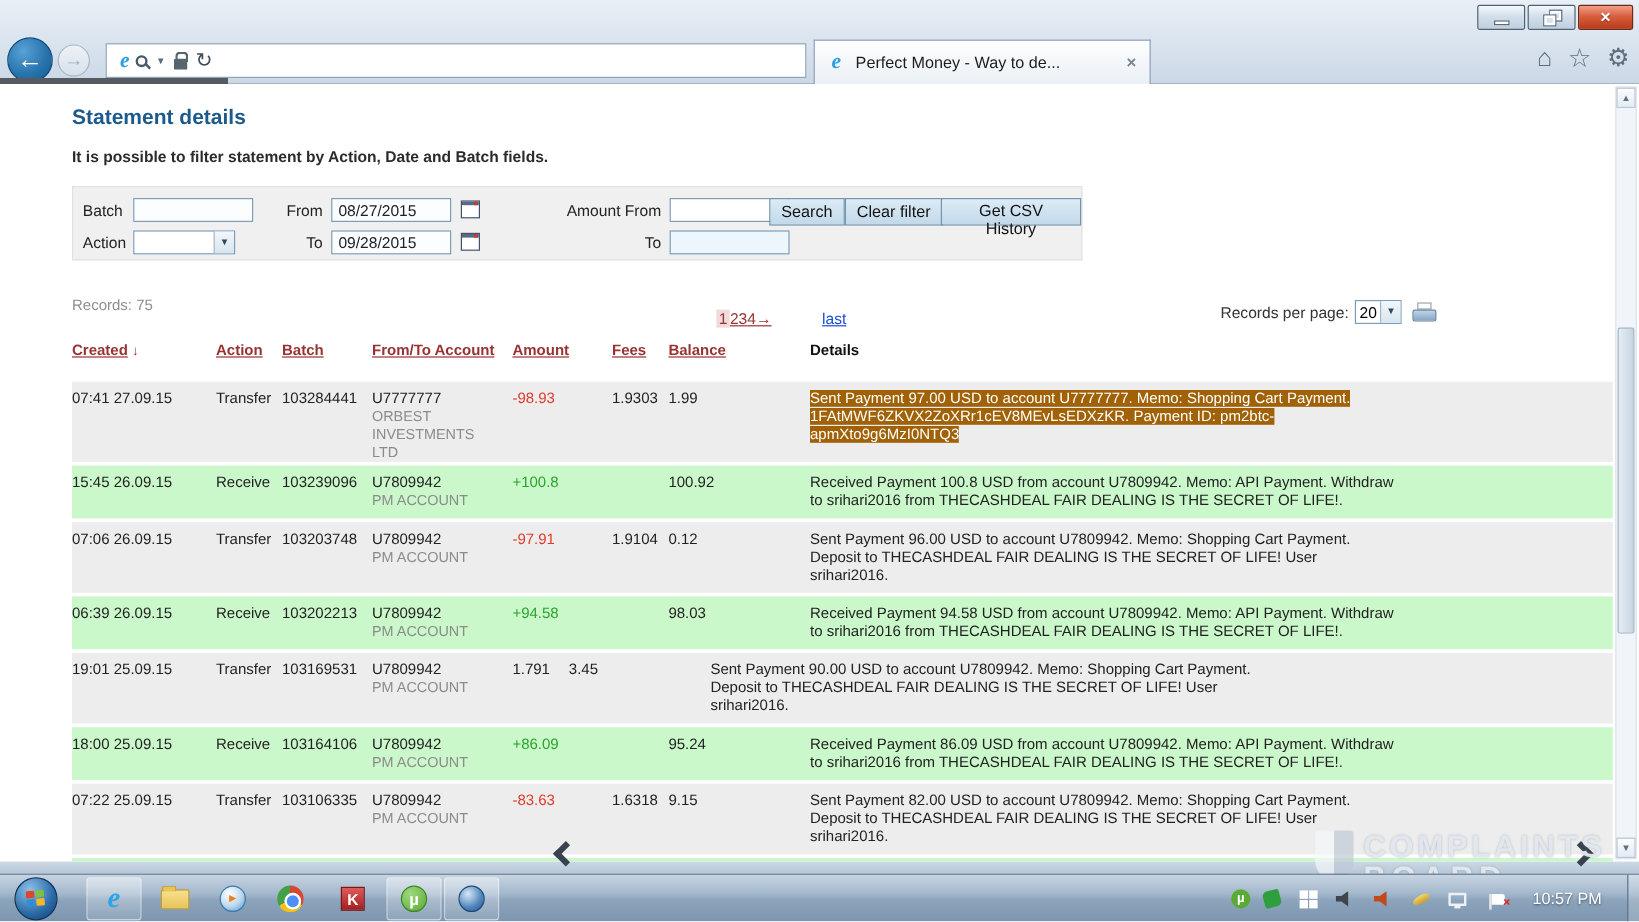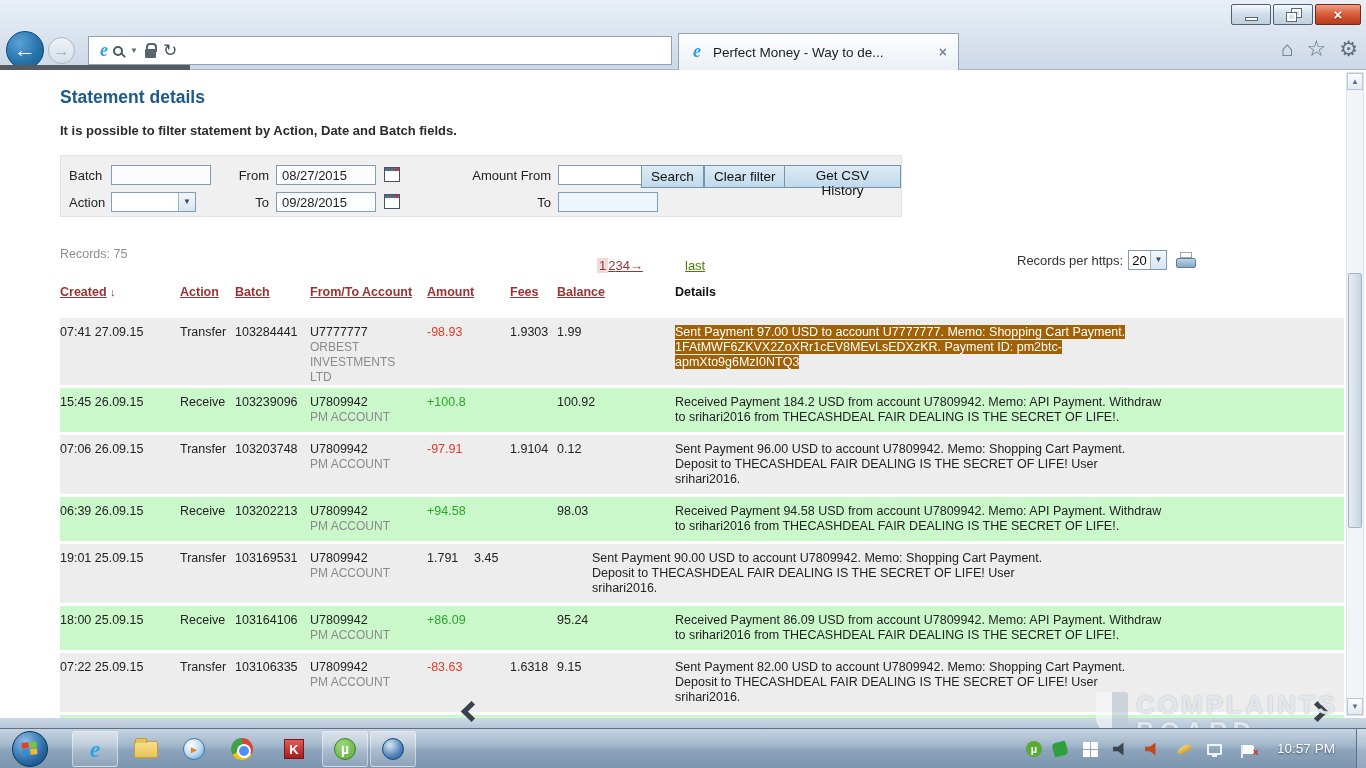--- a/index.html
+++ b/index.html
@@ -71,21 +71,21 @@
   .cal-ico { position:absolute; width:16px; height:15px; background:#fff; border:1px solid #44536b; }
   .cal-ico:before { content:""; position:absolute; left:0; top:0; right:0; height:3px; background:#5a6a85; }
   .cal-ico:after { content:""; position:absolute; right:1px; top:0; width:3px; height:3px; background:#c23b2e; }
   .btn { position:absolute; height:23px; border:1px solid #7396ad; background:linear-gradient(#dcebf6,#c2d9ea);
     font-size:13.5px; color:#111; padding:2px 9px; font-family:"Liberation Sans",sans-serif; }
 
   .records { position:absolute; left:60px; top:177px; font-size:12.5px; color:#8e8e8e; }
   .pagination { position:absolute; left:597px; top:188px; font-size:13px; display:flex; }
   .page-link { color:#993333; text-decoration:underline; }
   .page-link.current { background:#f0dada; text-decoration:none; padding:0 2px; }
-  .last-link { position:absolute; left:685px; top:188px; font-size:13px; color:#4d7c0f; text-decoration:underline; }
+  .last-link { position:absolute; left:685px; top:188px; font-size:13px; color:#1d4ed8; text-decoration:underline; }
   .rpp { position:absolute; left:1017px; top:180px; display:flex; align-items:center; }
   .rpp-label { font-size:13px; color:#333; }
   .rpp-select { position:relative; margin-left:5px; width:39px; height:20px; border:1px solid #7f9db9; background:#fff; display:flex; }
   .rpp-select .sel-val { flex:1; font-size:13px; padding:2px 3px; }
   .printer { position:relative; margin-left:9px; width:20px; height:16px; }
   .printer .p-paper { position:absolute; left:4px; top:0; width:12px; height:6px; background:#fdfdfd; border:1px solid #9aa7b2; }
   .printer .p-body { position:absolute; left:0; bottom:0; width:20px; height:10px; border-radius:2px;
     background:linear-gradient(#bdd3e6,#86a7c4); border:1px solid #61809c; }
 
   
@@ -256,21 +256,21 @@
     <div class="pagination">
         <span class="page-link current">1</span>
         <span class="page-link">2</span>
         <span class="page-link">3</span>
         <span class="page-link">4</span>
         <span class="page-link">→</span>
       </div>
     <span class="last-link">last</span>
 
     <div class="rpp">
-      <span class="rpp-label">Records per https:</span>
+      <span class="rpp-label">Records per page:</span>
       <div class="rpp-select">
         <span class="sel-val">20</span>
         <span class="sel-arrow">▼</span>
       </div>
       <span class="printer">
           <span class="p-paper"></span>
           <span class="p-body"></span>
         </span>
     </div>
 
@@ -305,21 +305,21 @@
           <div class="c-created">15:45 26.09.15</div>
           <div class="c-action">Receive</div>
           <div class="c-batch">103239096</div>
           <div class="c-account">
             <div class="acc-num">U7809942</div>
             <div class="acc-name">PM ACCOUNT</div>
           </div>
           <div class="c-amount pos">+100.8</div>
           <div class="c-fees"></div>
           <div class="c-balance">100.92</div>
-          <div class="c-details"><span>Received Payment 184.2 USD from account U7809942. Memo: API Payment. Withdraw
+          <div class="c-details"><span>Received Payment 100.8 USD from account U7809942. Memo: API Payment. Withdraw
 to srihari2016 from THECASHDEAL FAIR DEALING IS THE SECRET OF LIFE!.</span></div>
         </div>
         <div class="srow transfer row3h">
           <div class="c-created">07:06 26.09.15</div>
           <div class="c-action">Transfer</div>
           <div class="c-batch">103203748</div>
           <div class="c-account">
             <div class="acc-num">U7809942</div>
             <div class="acc-name">PM ACCOUNT</div>
           </div>

